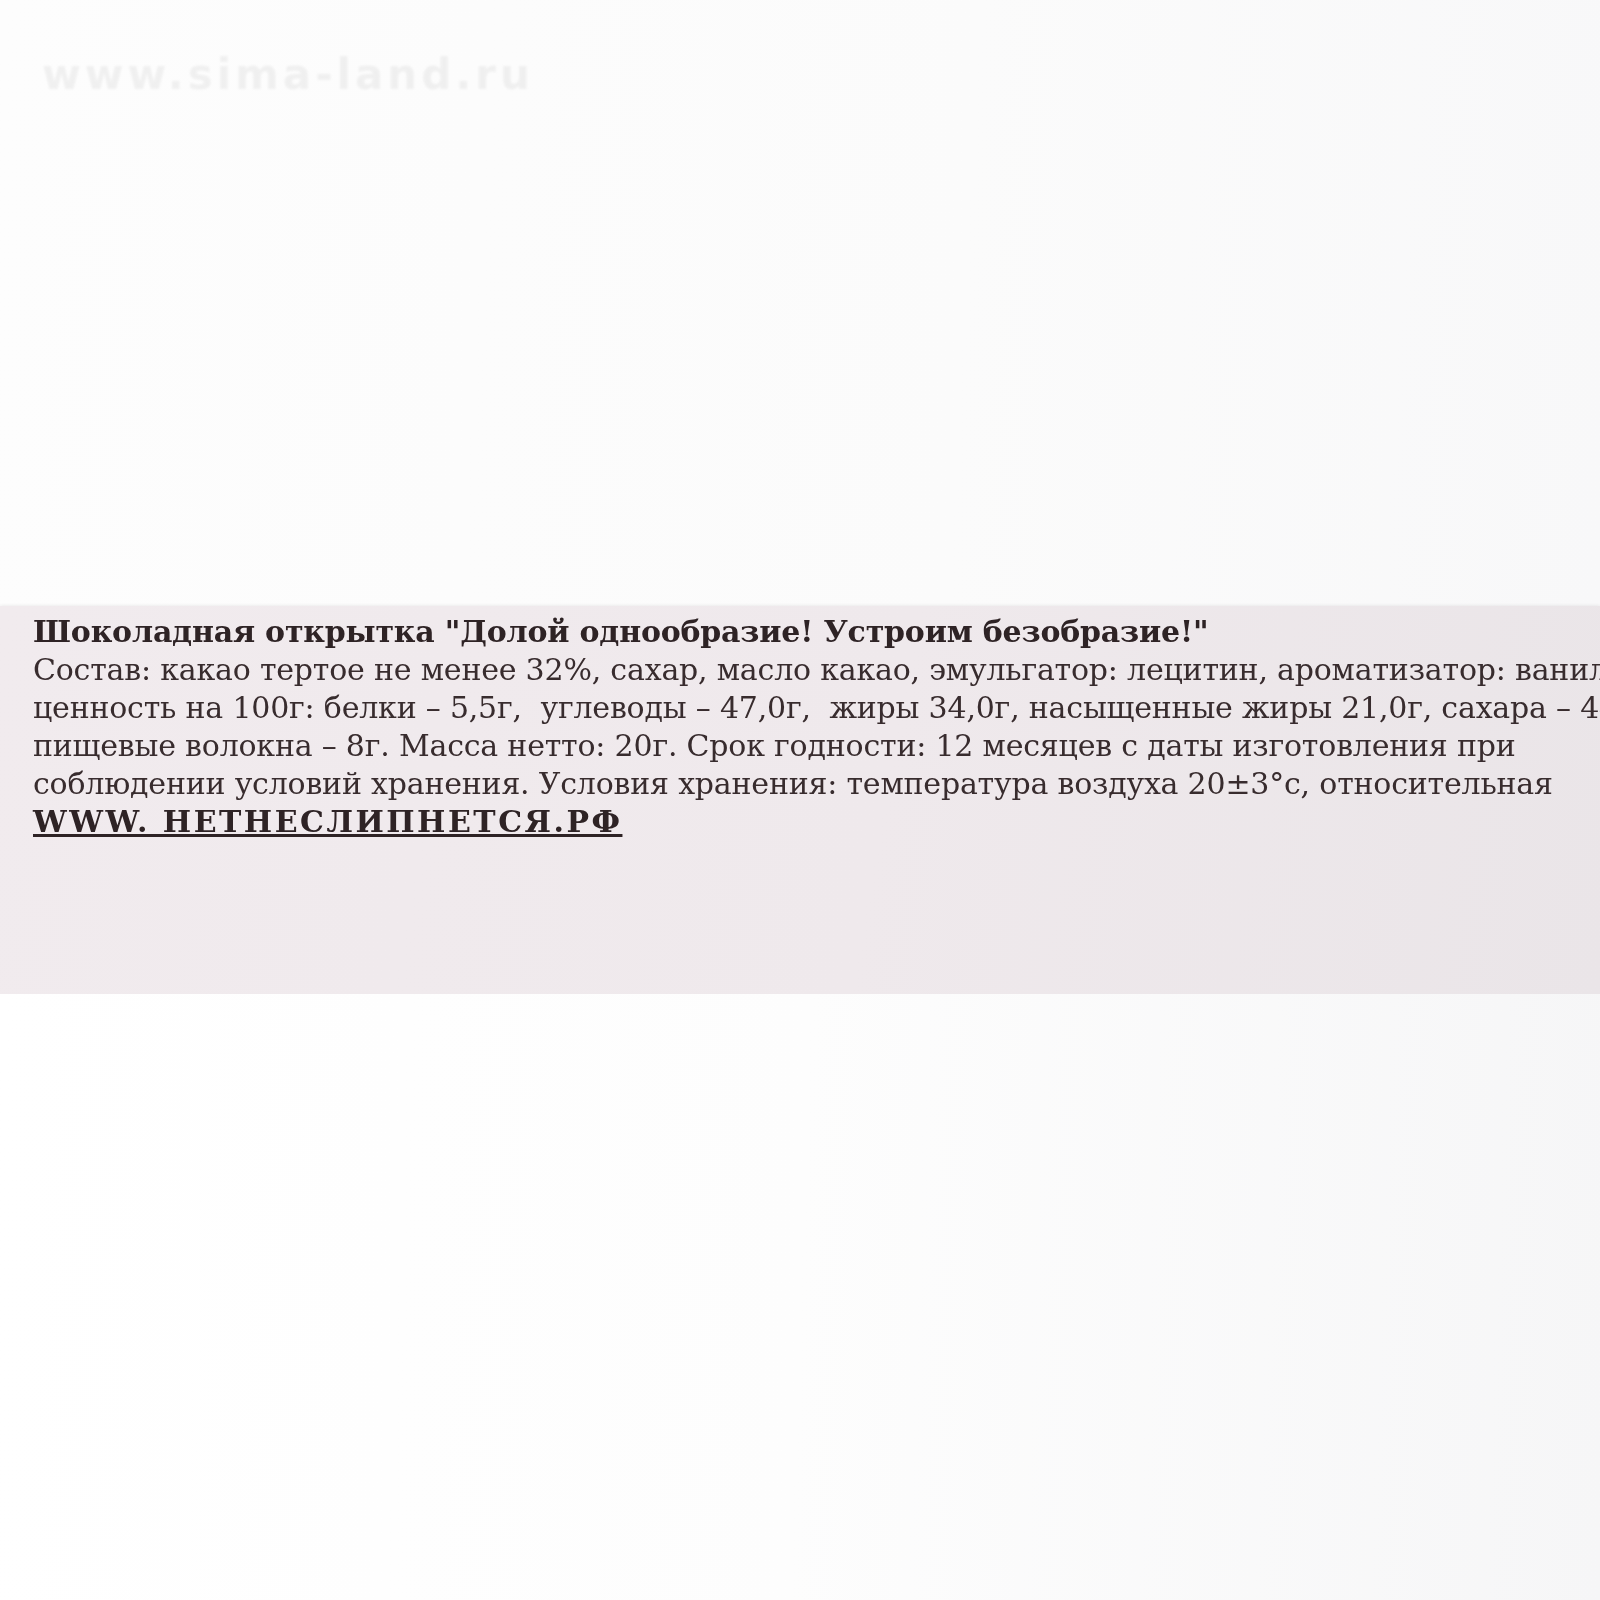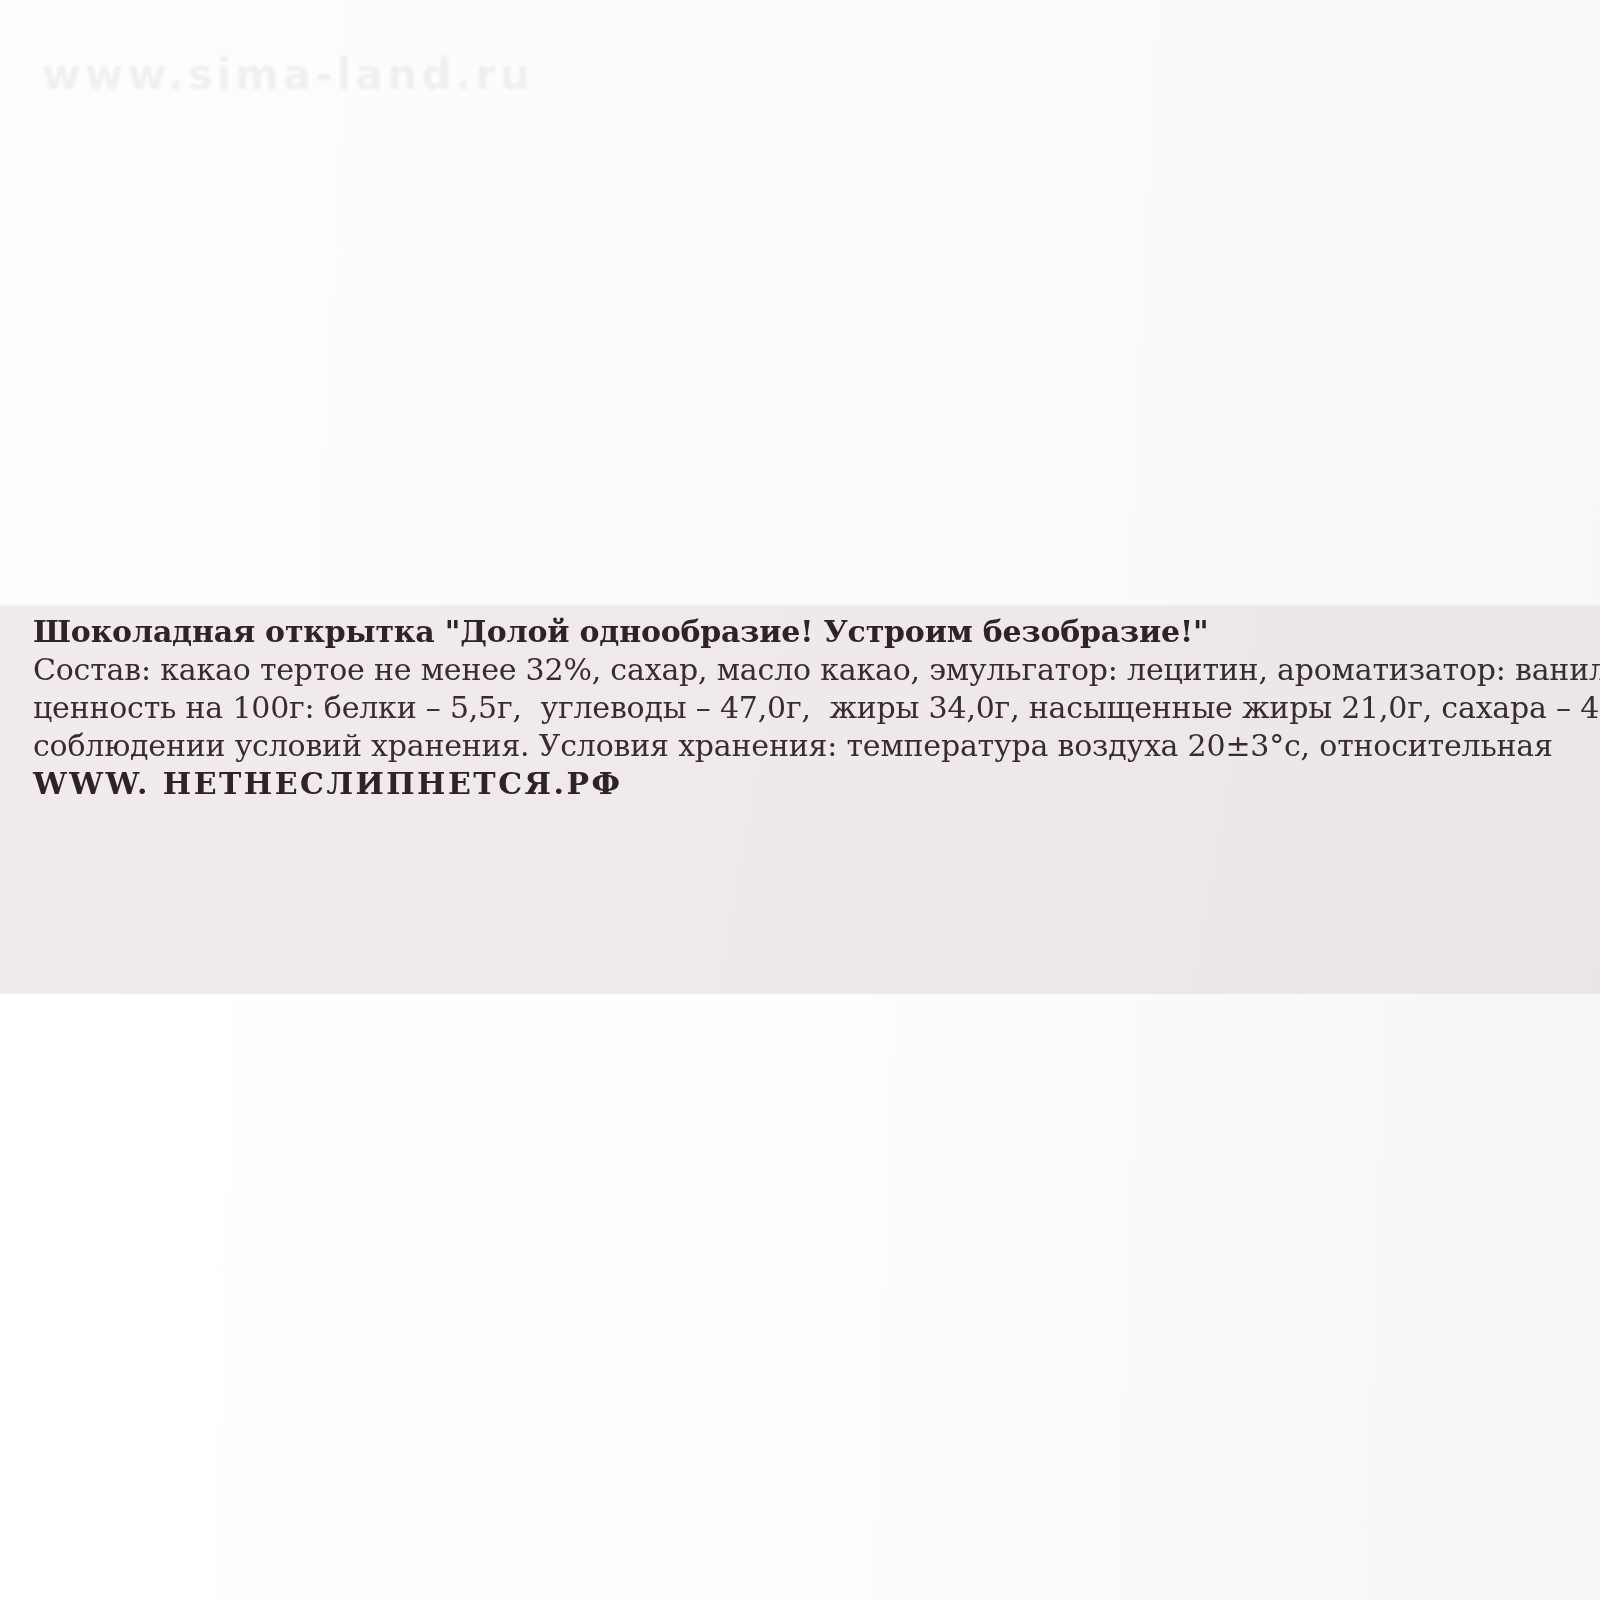--- a/index.html
+++ b/index.html
@@ -49,20 +49,21 @@
     white-space: pre;
   }
   .line.title {
     font-weight: bold;
     color: #2e2325;
   }
   .line.website {
     font-weight: bold;
     letter-spacing: 2.5px;
     color: #2e2325;
+    text-decoration: underline;
   }
   .bottom-area {
     position: absolute;
     left: 0; top: 994px;
     width: 1600px; height: 606px;
     background: linear-gradient(92deg, #ffffff 0%, #fdfdfd 50%, #f6f6f7 100%);
   }
 </style>
 </head>
 <body>
@@ -70,19 +71,20 @@
 <div class="page">
 
   <div class="top-area">
     <div class="watermark">www.sima-land.ru</div>
   </div>
 
   <div class="label-panel">
     <div class="line title">Шоколадная открытка "Долой однообразие! Устроим безобразие!"</div>
     <div class="line">Состав: какао тертое не менее 32%, сахар, масло какао, эмульгатор: лецитин, ароматизатор: ванилин</div>
     <div class="line">ценность на 100г: белки – 5,5г,  углеводы – 47,0г,  жиры 34,0г, насыщенные жиры 21,0г, сахара – 44,0г,</div>
+    <div class="line">пищевые волокна – 8г. Масса нетто: 20г. Срок годности: 12 месяцев с даты изготовления при</div>
     <div class="line">соблюдении условий хранения. Условия хранения: температура воздуха 20±3°с, относительная</div>
     <div class="line website">WWW. НЕТНЕСЛИПНЕТСЯ.РФ</div>
   </div>
 
   <div class="bottom-area"></div>
 
 </div>
 
 </body></html>

